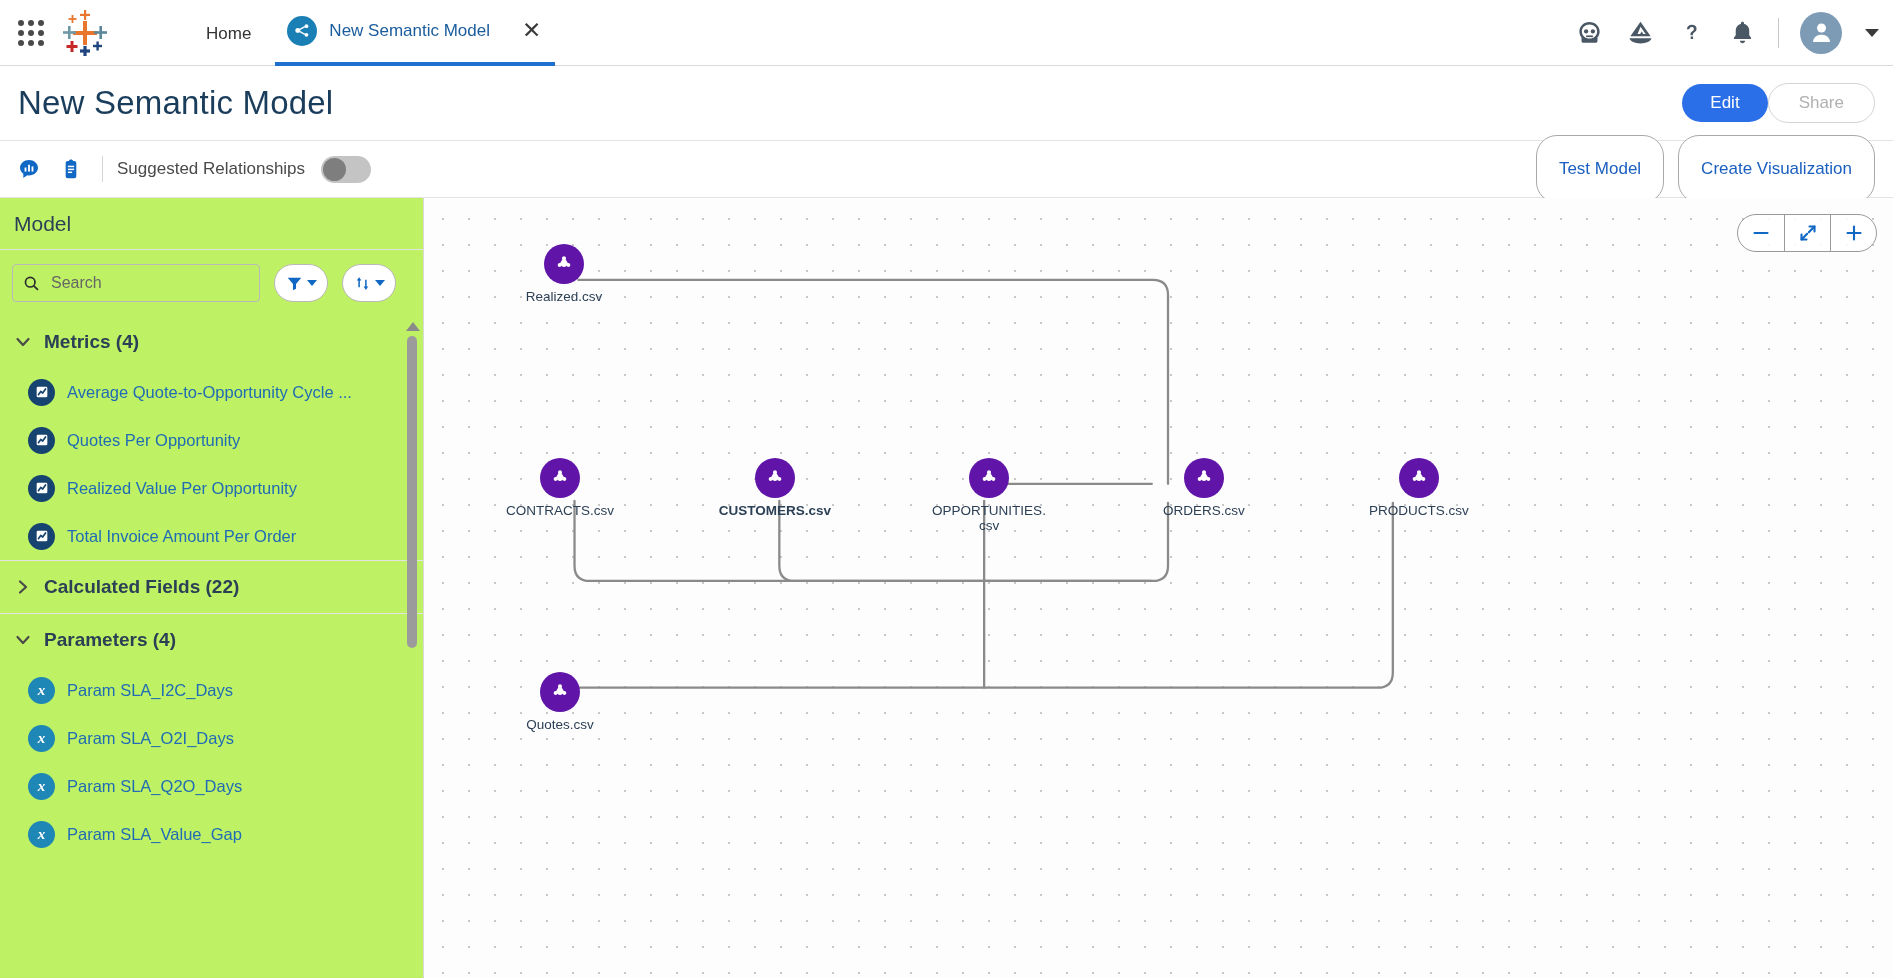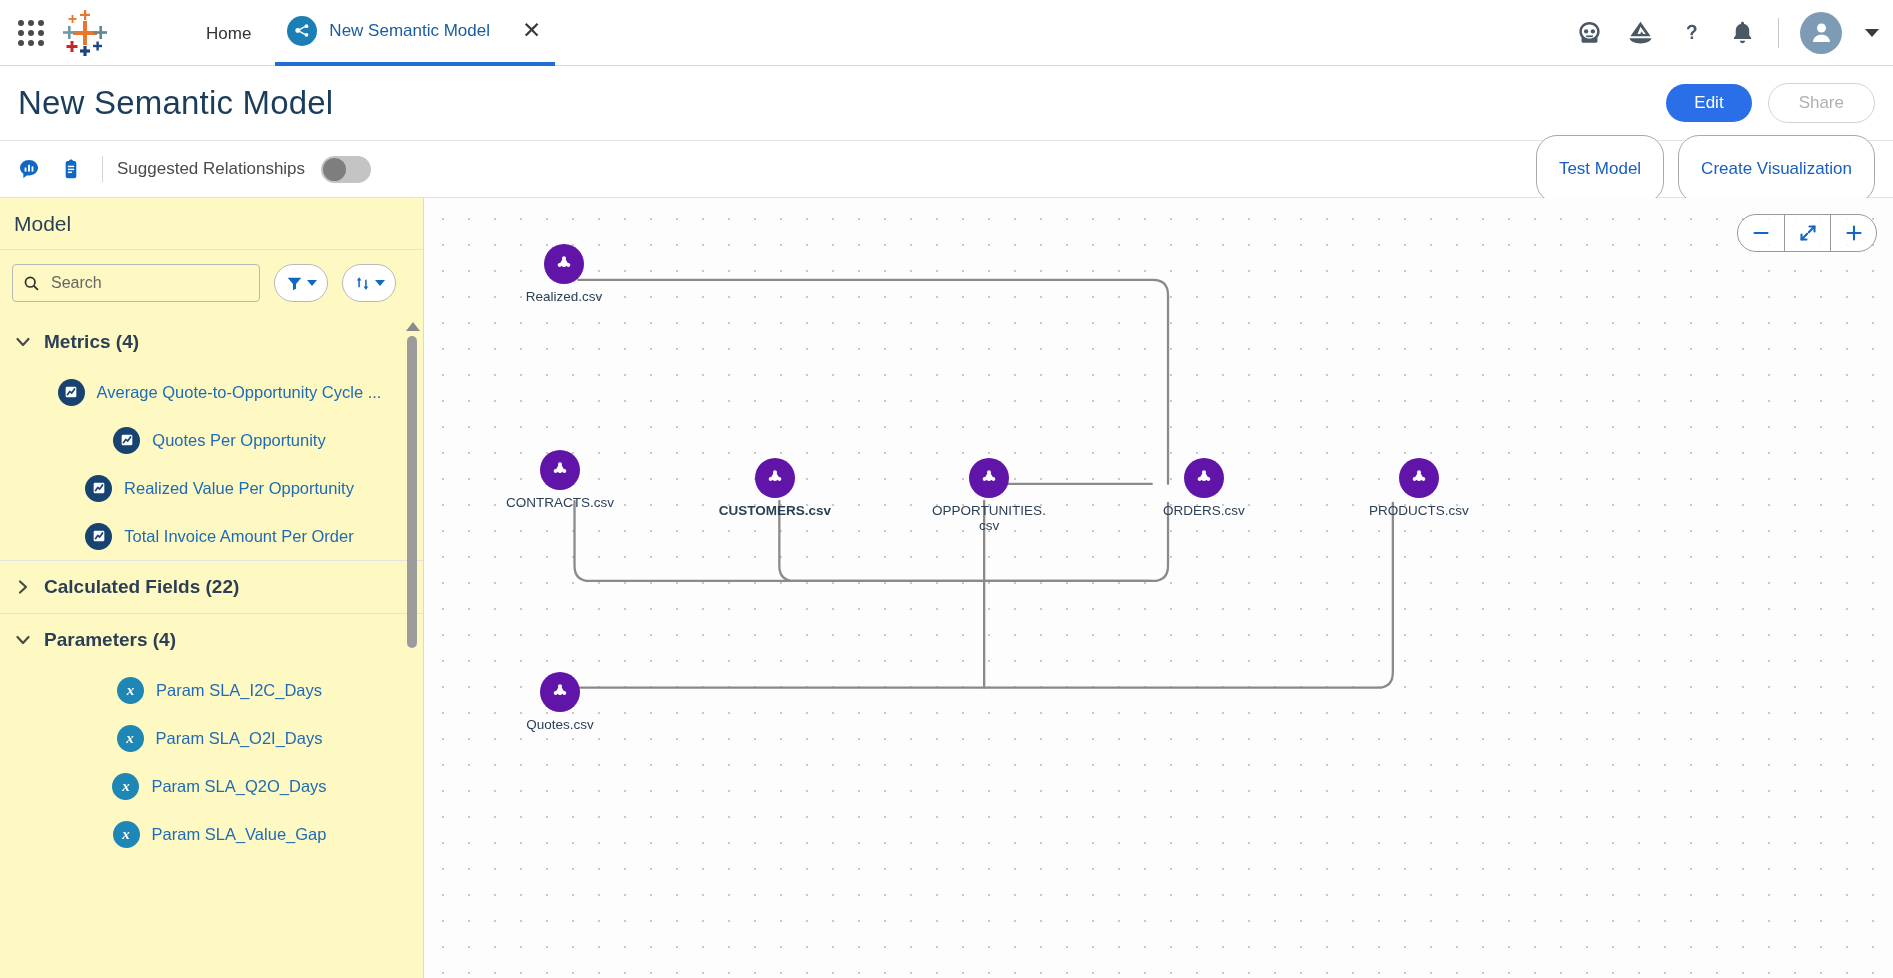--- a/index.html
+++ b/index.html
@@ -49,21 +49,21 @@
   .avatar { width: 42px; height: 42px; border-radius: 50%; background: #7e9bb5;
     display: flex; align-items: center; justify-content: center; cursor: pointer; }
   .avatar svg { width: 27px; height: 27px; fill: #ffffff; }
   .caret-down { width: 0; height: 0; border-left: 7px solid transparent; border-right: 7px solid transparent;
     border-top: 8px solid #3a3a3a; cursor: pointer; margin-left: 2px; }
 
   
   .titlerow { height: 75px; display: flex; align-items: center; padding: 0 18px;
     border-bottom: 1px solid #e3e3e3; background: #fff; }
   .page-title { font-size: 33px; color: #1b3d5c; font-weight: 400; letter-spacing: .2px; }
-  .title-actions { margin-left: auto; display: flex; align-items: center; gap: 16px; }
+  .title-actions { margin-left: auto; display: flex; align-items: center; }
   .btn-edit { background: #2b6fe8; color: #fff; border: none; border-radius: 20px;
     font-size: 17px; padding: 9px 28px; cursor: pointer; font-family: inherit; }
   .btn-share { background: #fff; color: #b0b0b0; border: 1px solid #d4d4d4; border-radius: 20px;
     font-size: 17px; padding: 9px 30px; cursor: default; font-family: inherit; }
 
   
   .toolbar { height: 57px; display: flex; align-items: center; padding: 0 14px;
     border-bottom: 1px solid #e3e3e3; background: #fff; }
   .tool-ic { width: 30px; height: 30px; display: flex; align-items: center; justify-content: center;
     cursor: pointer; margin-right: 12px; }
@@ -75,21 +75,21 @@
   .toggle .knob { position: absolute; left: 2px; top: 2px; width: 23px; height: 23px;
     border-radius: 50%; background: #7e7e7e; }
   .toolbar-right { margin-left: auto; display: flex; align-items: center; gap: 14px; padding-right: 4px; }
   .btn-pill { background: #fff; border: 1px solid #a9a9a9; border-radius: 21px; color: #1a5fc0;
     font-size: 17px; padding: 23px 22px; cursor: pointer; font-family: inherit; white-space: nowrap; }
 
   
   .body { display: flex; height: calc(978px - 66px - 75px - 57px); }
 
   
-  .sidebar { width: 424px; border-right: 1px solid #d9d9d9; background: #fef9c3;
+  .sidebar { width: 424px; border-right: 1px solid #d9d9d9; background: #bef264;
     display: flex; flex-direction: column; position: relative; }
   .sb-head { height: 52px; display: flex; align-items: center; padding: 0 14px;
     border-bottom: 1px solid #e3e3e3; }
   .sb-head span { font-size: 21px; color: #2b3f55; }
   .sb-search-row { height: 66px; display: flex; align-items: center; padding: 0 12px; gap: 14px; }
   .searchbox { flex: 1; height: 38px; border: 1px solid #b9b9b9; border-radius: 4px;
     display: flex; align-items: center; padding: 0 10px; max-width: 248px; }
   .searchbox svg { width: 17px; height: 17px; fill: none; stroke: #2d2d2d; stroke-width: 2; flex: none; }
   .searchbox input { border: none; outline: none; font-size: 16px; color: #333; margin-left: 11px;
     width: 100%; font-family: Liberation Sans, sans-serif; background: transparent; }
@@ -100,21 +100,21 @@
   .mini-caret { width: 0; height: 0; border-left: 5px solid transparent; border-right: 5px solid transparent;
     border-top: 6px solid #1168c4; }
 
   .sb-scroll { flex: 1; overflow: hidden; position: relative; }
   .sec-head { display: flex; align-items: center; height: 52px; padding: 0 14px; cursor: pointer; font-weight: bold; }
   .sec-head .chev { width: 18px; height: 18px; flex: none; margin-right: 12px; }
   .sec-head .chev svg { width: 18px; height: 18px; fill: none; stroke: #4a4a4a; stroke-width: 2.2;
     stroke-linecap: round; stroke-linejoin: round; }
   .sec-head span.t { font-size: 19px; color: #2b3f55; }
   .sec-divider { height: 1px; background: #e3e3e3; margin: 0; }
-  .item { display: flex; align-items: center; height: 48px; padding-left: 16px; cursor: pointer; justify-content: center; }
+  .item { display: flex; align-items: center; height: 48px; padding-left: 28px; cursor: pointer; }
   .item .ic { width: 27px; height: 27px; border-radius: 50%; flex: none;
     display: flex; align-items: center; justify-content: center; margin-right: 12px; }
   .ic-metric { background: #16436f; }
   .ic-metric svg { width: 16px; height: 16px; }
   .ic-param { background: #1f87b5; }
   .ic-param span { color: #fff; font-size: 15px; font-style: italic; font-weight: bold;
     font-family: "Liberation Serif", serif; }
   .item .lbl { font-size: 16.5px; color: #1f6bb5; white-space: nowrap; }
 
   .sb-track { position: absolute; right: 5px; top: 6px; bottom: 0; width: 12px; }
@@ -453,21 +453,21 @@
     <div class="node" style="left:140px; top:46px;">
       <div class="dot">
         <svg viewBox="0 0 24 24">
             <path d="M12 4.3c-1.1 0-2 .9-2 2 0 .4.1.8.3 1.1l-2.1 3.7c-.2 0-.3-.1-.5-.1-1.1 0-2 .9-2 2s.9 2 2 2c.8 0 1.5-.5 1.8-1.2h5c.3.7 1 1.2 1.8 1.2 1.1 0 2-.9 2-2s-.9-2-2-2c-.2 0-.3 0-.5.1l-2.1-3.7c.2-.3.3-.7.3-1.1 0-1.1-.9-2-2-2z"></path>
             <circle cx="12" cy="12.2" r="2.7"></circle>
           </svg>
       </div>
       <div class="nm">Realized.csv</div>
     </div>
 
-    <div class="node" style="left:136px; top:252px;">
+    <div class="node" style="left:136px; top:260px;">
       <div class="dot">
         <svg viewBox="0 0 24 24">
             <path d="M12 4.3c-1.1 0-2 .9-2 2 0 .4.1.8.3 1.1l-2.1 3.7c-.2 0-.3-.1-.5-.1-1.1 0-2 .9-2 2s.9 2 2 2c.8 0 1.5-.5 1.8-1.2h5c.3.7 1 1.2 1.8 1.2 1.1 0 2-.9 2-2s-.9-2-2-2c-.2 0-.3 0-.5.1l-2.1-3.7c.2-.3.3-.7.3-1.1 0-1.1-.9-2-2-2z"></path>
             <circle cx="12" cy="12.2" r="2.7"></circle>
           </svg>
       </div>
       <div class="nm">CONTRACTS.csv</div>
     </div>
 
     <div class="node" style="left:351px; top:260px;font-weight:bold;">

